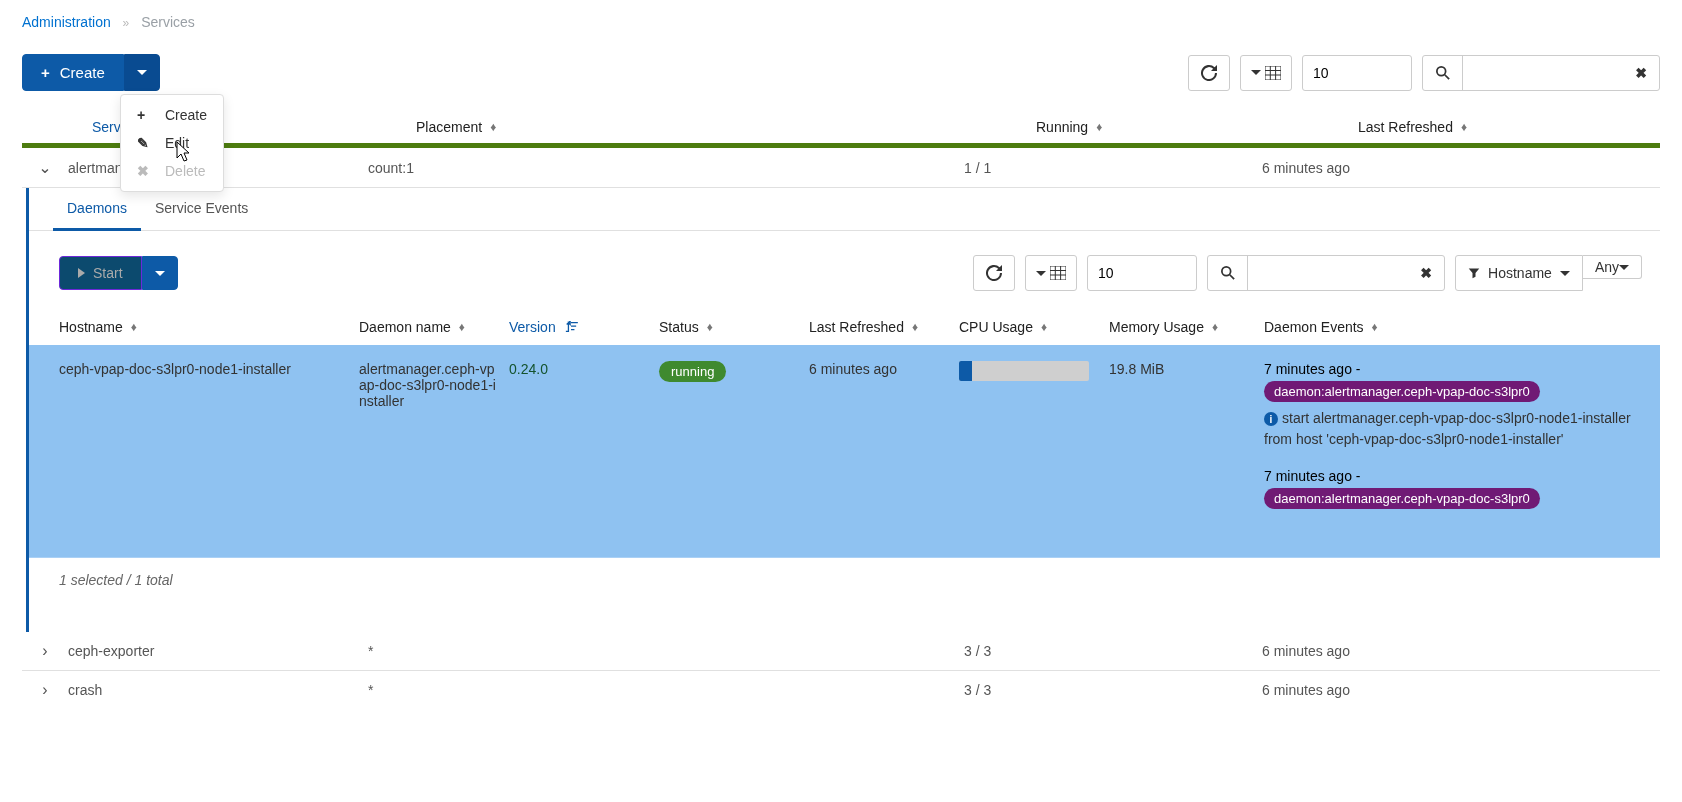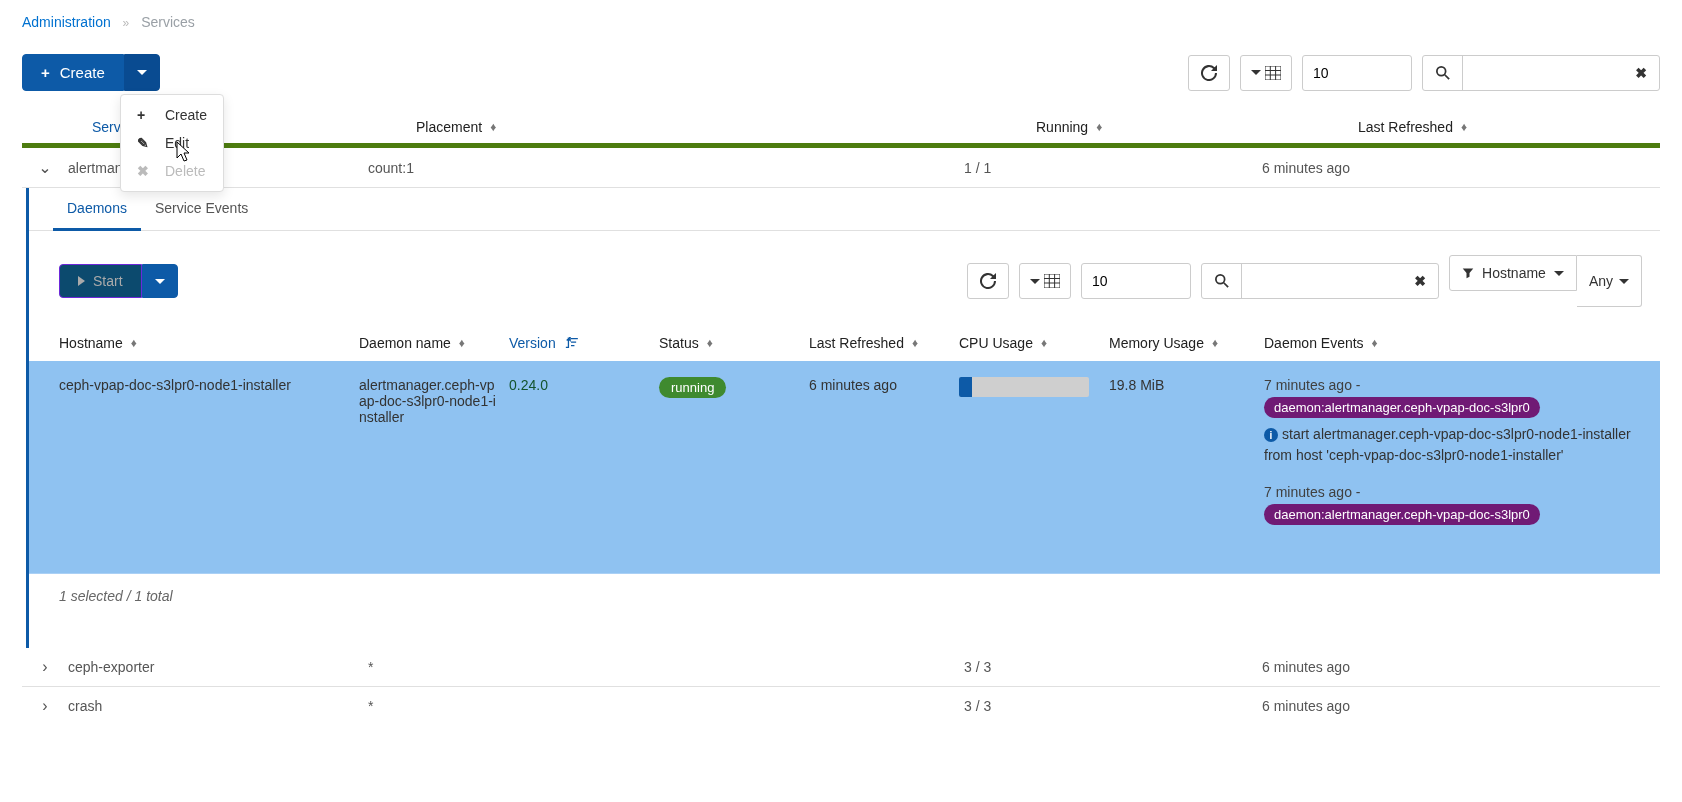--- a/index.html
+++ b/index.html
@@ -69,30 +69,30 @@
   .dcol-mem { width: 155px; }
   .dcol-ev { flex:1; }
 
   .daemon-row { background:#8fc2f1; border-bottom:1px solid #aad0f5; align-items:flex-start; padding-top:16px; padding-bottom:24px; color:#333; }
   .badge { display:inline-block; background:#3f8a2f; color:#fff; border-radius: 12px; padding: 3px 12px; font-size:13px; }
   .cpu-bar { position:relative; width:130px; height:20px; background:#cfcfcf; border-radius:2px; overflow:hidden; }
   .cpu-bar .fill { position:absolute; left:0; top:0; bottom:0; background:#0d5aa7; }
   .cpu-bar .pct { position:absolute; left:0; right:0; top:0; bottom:0; display:flex; align-items:center; justify-content:center; font-size:13px; color:#333;margin-top:47px; }
 
   .ev-block { margin-bottom: 18px; }
-  .ev-time { color:#404040; margin-bottom:4px; font-size:14px; }
+  .ev-time { color:#000000; margin-bottom:4px; font-size:14px; }
   .ev-chip { background:#701a75; color:#fff; border-radius: 12px; padding: 3px 10px; font-size:13px; display:inline-block; margin-bottom:6px; white-space:nowrap; }
   .ev-desc { color:#333; font-size:14px; line-height:1.5; }
   .ev-desc .info-i { display:inline-flex; width:14px; height:14px; border-radius:50%; background:#0d5aa7; color:#fff; font-size:10px; align-items:center; justify-content:center; font-weight:bold; margin-right:4px; vertical-align:middle; }
 
   .sel-footer { padding: 14px 30px; font-style: italic; color:#666; font-size:14px; }
 
   .cursor { position:absolute; left:150px; top:86px; z-index:60; pointer-events:none; }
   .filter-btn { display:inline-flex; align-items:center; gap:8px; border:1px solid #ccc; border-radius:3px; height:36px; padding:0 12px; cursor:pointer; font-size:14px; }
-  .any-btn { display:inline-flex; align-items:center; gap:6px; border:1px solid #ccc; border-left:none; border-radius:0 3px 3px 0; height:52px; padding:0 12px; cursor:pointer; font-size:14px; }
+  .any-btn { display:inline-flex; align-items:center; border:1px solid #ccc; border-left:none; border-radius:0 3px 3px 0; height:24px; padding:0 12px; cursor:pointer; font-size:14px; }
   .filter-group { display:inline-flex; }
   .filter-group .filter-btn { border-radius:3px 0 0 3px; }
 
   .chev { font-size:16px; color:#555; }
   svg { display:block; }
 </style>
 </head>
 <body>
 
 <div class="breadcrumbs">

